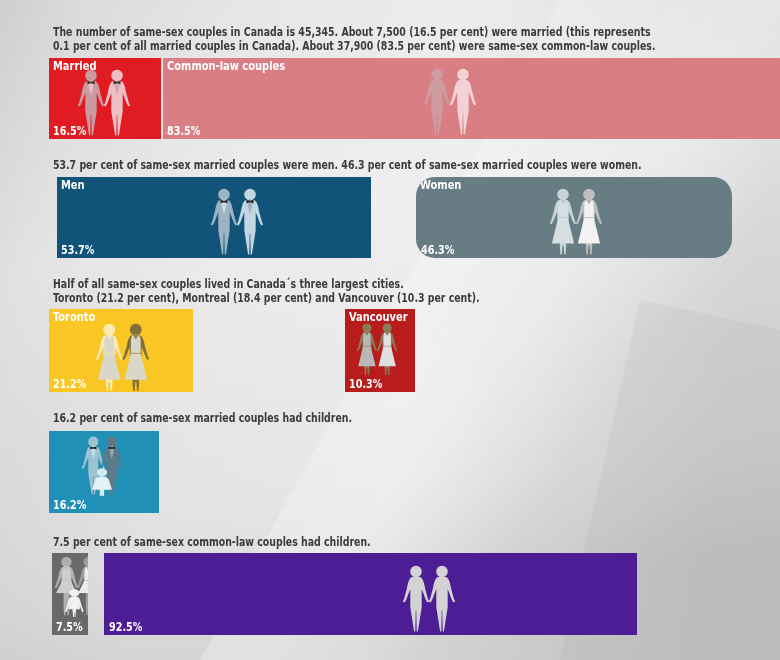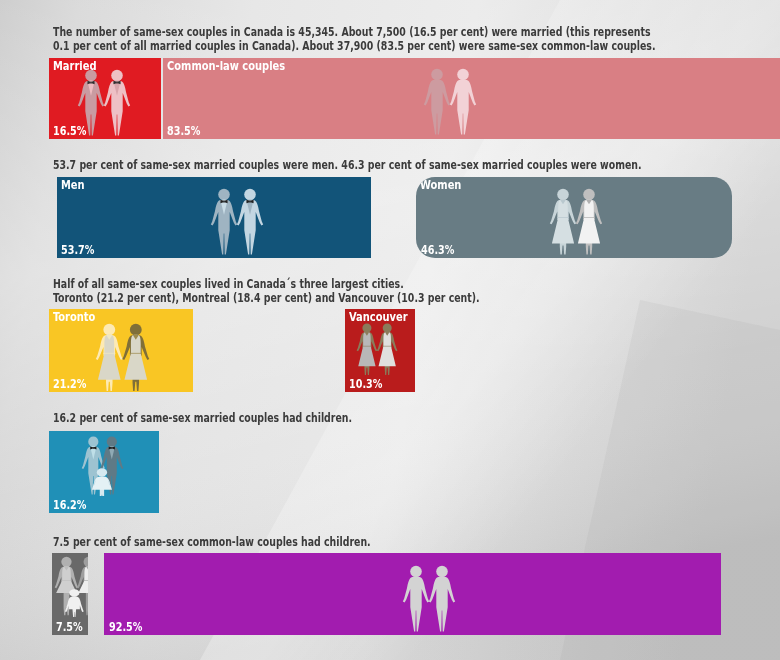--- a/index.html
+++ b/index.html
@@ -300,21 +300,21 @@
                 <use href="#womandressS" fill="#ededed"></use>
                 <use href="#womanwaistS" fill="#a8a8a8"></use>
                 <use href="#womanneck" fill="#a8a8a8"></use>
               </g>
               <g transform="translate(12,36.5) scale(1.08)">
                 <use href="#childboy" fill="#f0f0f0"></use>
               </g>
             </svg>
           </span>
         </div>
-        <div class="seg" style="left:52.39px;width:617px;background:#a21caf;">
+        <div class="seg" style="left:52.39px;width:525px;background:#4c1d95;padding-left:8px;">
           <span class="pct">92.5%</span>
           <span class="figslot" style="left:298px;bottom:2px;">
             <svg width="54.00" height="68.00" viewBox="0 0 54 68">
               <g transform="translate(0,0)">
                 <use href="#man" fill="#d3d3d3"></use>
               </g>
               <g transform="translate(26,0)">
                 <use href="#man" fill="#d3d3d3"></use>
               </g>
             </svg>

